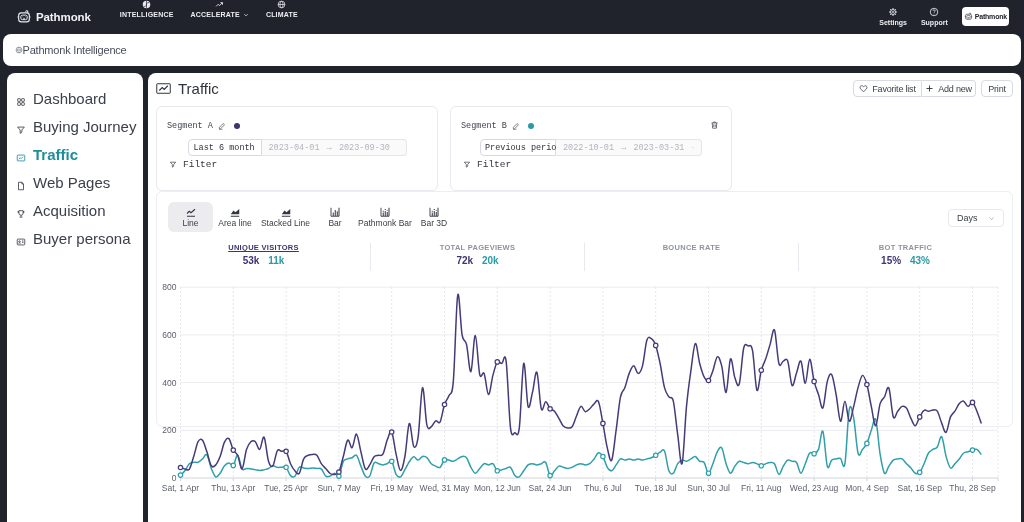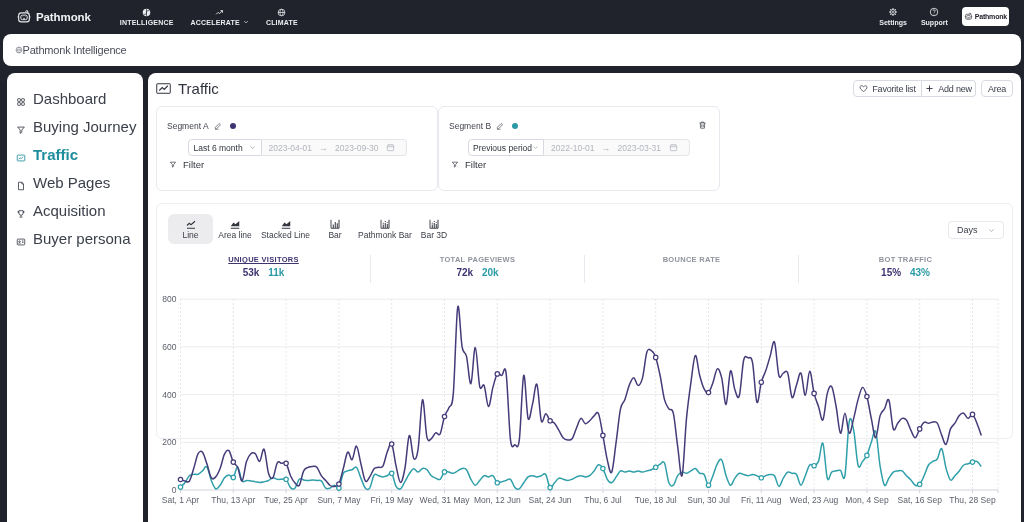--- a/index.html
+++ b/index.html
@@ -1,19 +1,19 @@
 <!DOCTYPE html>
 <html><head>
 <meta charset="utf-8">
 <style>
 * { margin:0; padding:0; box-sizing:border-box; }
 html,body { width:1024px; height:522px; overflow:hidden; }
 body { background:#20232c; font-family:"Liberation Sans", sans-serif; }
 
-.topnav { height:33px; display:flex; align-items:center; color:#e9eaee; }
+.topnav { height:33px; display:flex; color:#e9eaee; }
 .logo { display:flex; align-items:center; margin-left:16px; }
 .logo svg { width:16px; height:16px; }
 .logo .lname { font-size:11.5px; font-weight:bold; color:#f2f3f5; margin-left:4px; letter-spacing:-0.1px; }
 .navitems { display:flex; margin-left:29px; gap:17px; }
 .navitem { display:flex; flex-direction:column; align-items:center; font-size:7px; font-weight:bold; letter-spacing:.2px; color:#eceef1; }
 .navitem svg { width:9px; height:9px; margin-bottom:2px; }
 .navitem .withchev { display:flex; align-items:center; gap:3px; }
 .navright { margin-left:auto; display:flex; align-items:center; gap:14px; margin-right:15px; }
 .navbtn { display:flex; flex-direction:column; align-items:center; font-size:7px; font-weight:bold; color:#eceef1; }
 .navbtn svg { width:10px; height:10px; margin-bottom:2px; }
@@ -35,36 +35,36 @@
 .title { display:flex; align-items:center; }
 .title svg { width:15px; height:11px; }
 .title span { font-size:15px; color:#30343e; margin-left:7px; }
 .actions { margin-left:auto; display:flex; }
 .btn { height:17px; border:1px solid #d7dae0; background:#fff; display:flex; align-items:center; justify-content:center; font-size:9px; letter-spacing:-0.2px; color:#3c404b; }
 .btn svg { width:9px; height:9px; margin-right:4px; }
 .btn.grp-l { border-radius:4px 0 0 4px; width:69px; }
 .btn.grp-r { border-radius:0 4px 4px 0; border-left:none; width:54px; }
 .btn.single { border-radius:4px; margin-left:5px; width:32px; }
 
-.segrow { display:flex; margin-top:9px; gap:0; }
+.segrow { display:flex; margin-top:9px; gap:12px;font-family:Liberation Mono, monospace; }
 .segcard { width:282px; height:85px; border:1px solid #e7e9ee; border-radius:6px; padding:14px 10px 0 10px; position:relative; }
 .seghead { display:flex; align-items:center; font-size:8.5px; color:#40444e; }
 .seghead svg.pen { width:8px; height:8px; margin-left:5px; }
 .segdot { width:6px; height:6px; border-radius:50%; margin-left:8px; }
 .segctl { display:flex; margin-top:8px;justify-content:center; }
 .sel { height:17px; width:74px; border:1px solid #d7dae0; border-radius:4px 0 0 4px; display:flex; align-items:center; font-size:8.5px; color:#2f333c; padding:0 5px; background:#fff; white-space:nowrap; }
 .sel svg { width:7px; height:7px; margin-left:auto; }
 .dates { height:17px; width:145px; border:1px solid #e3e5ea; border-left:none; border-radius:0 4px 4px 0; background:#fafafb; display:flex; align-items:center; font-size:8.5px; color:#b2b5bc; padding:0 7px; white-space:nowrap; }
 .dates .arr { margin:0 7px; font-size:9px; }
 .dates svg { width:9px; height:9px; margin-left:8px; }
 .segfilter { display:flex; align-items:center; margin-top:3px; font-size:9.5px; color:#33363f; margin-left:2px; }
 .segfilter svg { width:8px; height:9px; margin-right:6px; }
 .trash { position:absolute; top:13px; right:12px; width:9px; height:10px; } .trash svg { display:block; width:9px; height:10px; }
 
-.chartcard { margin-top:12px; width:857px; height:236px; border:1px solid #eceef2; border-radius:6px; position:relative; }
+.chartcard { width:857px; height:236px; border:1px solid #eceef2; border-radius:6px; position:relative; }
 .ctypes { display:flex; padding:10px 0 0 11px; }
 .ctype { width:46px; height:30px; display:flex; flex-direction:column; align-items:center; justify-content:center; font-size:8.5px; color:#3a3d47; border-radius:6px; margin-right:3px; }
 .ctype svg { width:12px; height:12px; margin-bottom:0px; }
 .ctype.sel2 { background:#ececef; }
 .daysel { position:absolute; top:17px; right:8px; width:56px; height:18px; border:1px solid #e7e9ee; border-radius:4px; display:flex; align-items:center; font-size:9px; color:#3c404b; padding:0 8px; }
 .daysel svg { width:7px; height:7px; margin-left:auto; }
 
 .stats { display:flex; margin-top:11px; height:28px; }
 .stat { flex:1; text-align:center; position:relative; }
 .stat + .stat { border-left:1px solid #e7e9ee; }
@@ -207,21 +207,21 @@
           </svg>
           <span>Traffic</span>
         </div>
       <div class="actions">
         <div class="btn grp-l"><svg viewBox="0 0 24 24" fill="none" stroke="#3c404b" stroke-width="2">
               <path d="M12 20s-7.5-4.7-9-9.2C1.9 7.4 4 4.5 7 4.5c2 0 3.6 1 5 3 1.4-2 3-3 5-3 3 0 5.1 2.9 4 6.3-1.5 4.5-9 9.2-9 9.2z"></path>
             </svg>Favorite list</div>
         <div class="btn grp-r"><svg viewBox="0 0 24 24" fill="none" stroke="#3c404b" stroke-width="2.6">
               <path d="M12 4v16M4 12h16"></path>
             </svg>Add new</div>
-        <div class="btn single">Area</div>
+        <div class="btn single">Print</div>
       </div>
     </div>
     <div class="segrow">
       <div class="segcard">
         <div class="seghead">Segment A <svg class="pen" viewBox="0 0 24 24" fill="none" stroke="#40444e" stroke-width="2">
               <path d="M15.5 4.5l4 4L8 20H4v-4L15.5 4.5z"></path>
               <path d="M3 22h11" stroke-width="1.6"></path>
             </svg><span class="segdot" style="background:#3d3470"></span></div>
         <div class="segctl">
           <div class="sel">Last 6 month <svg viewBox="0 0 24 24" fill="none" stroke="#9ca0a9" stroke-width="2.6">

